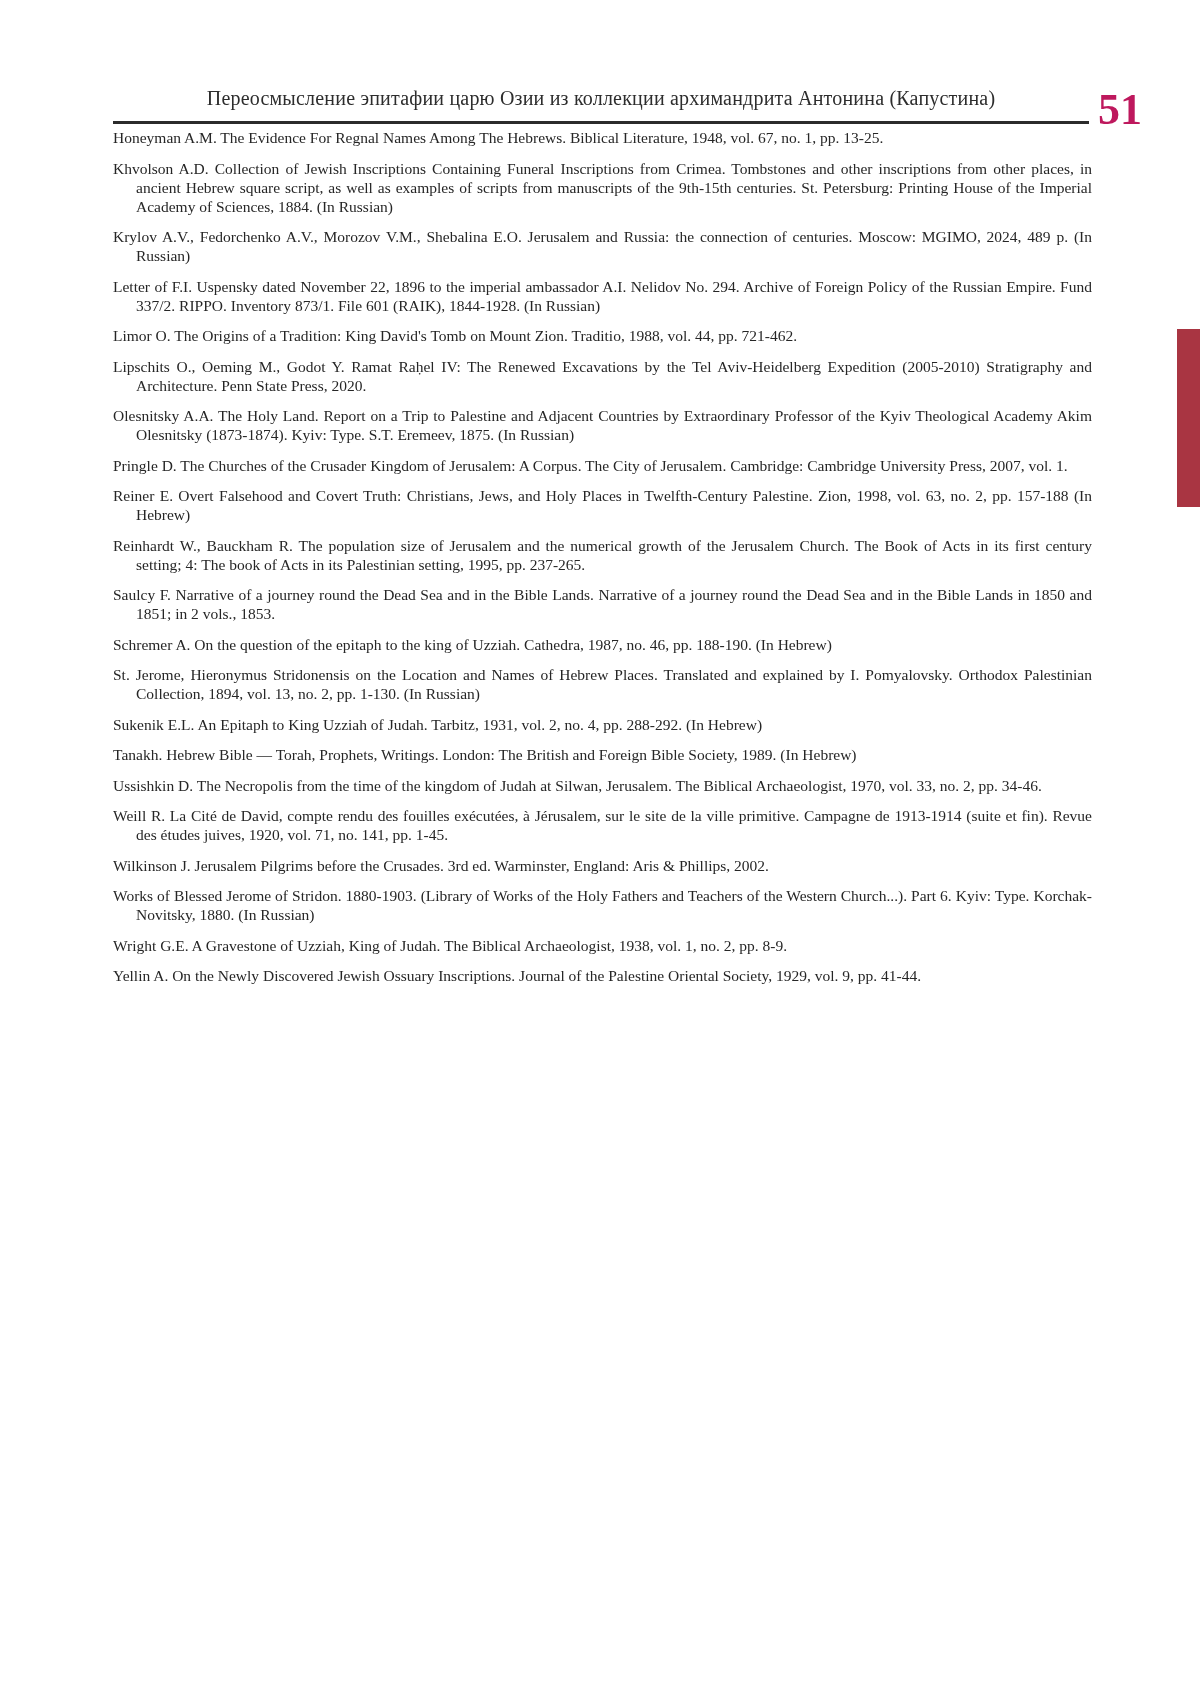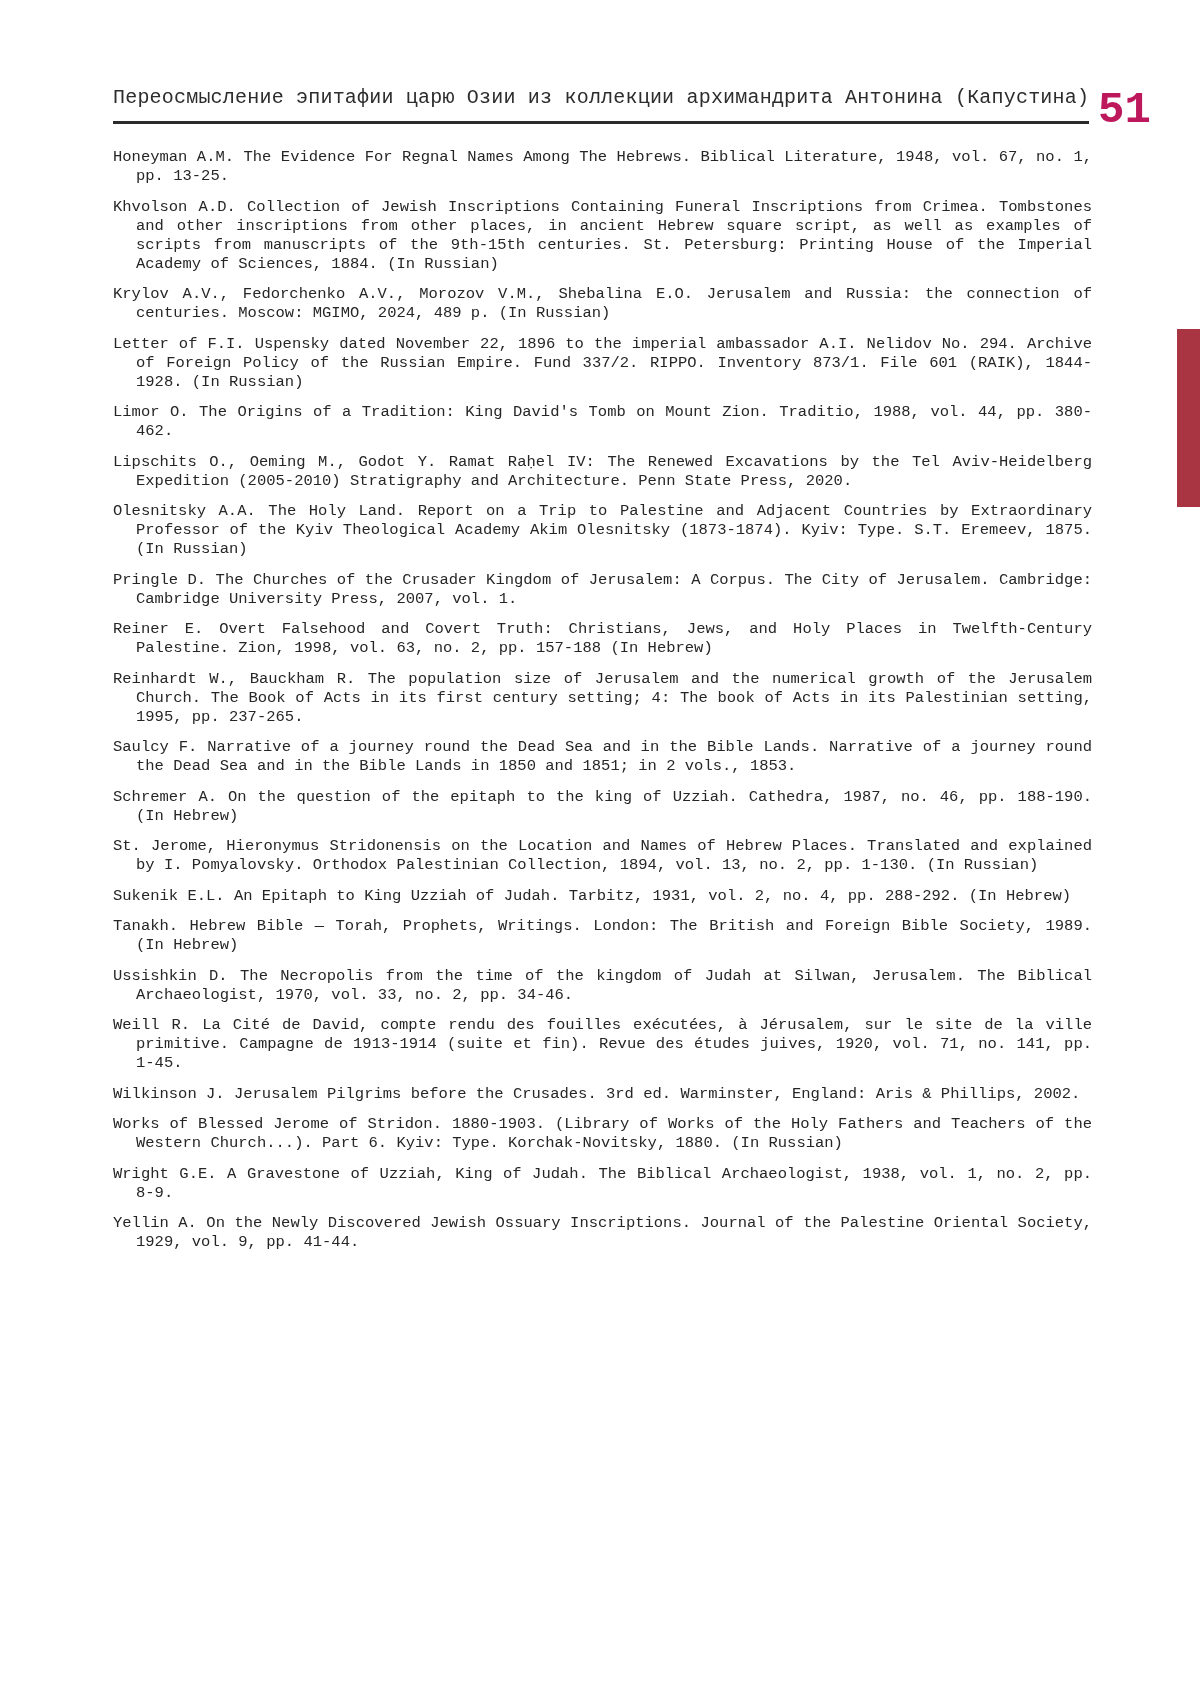--- a/index.html
+++ b/index.html
@@ -5,21 +5,21 @@
   html, body {
     margin: 0;
     padding: 0;
     background: #ffffff;
   }
   .page {
     position: relative;
     width: 1200px;
     height: 1402px;
     background: #ffffff;
-    font-family: Liberation Mono, monospace;
+    font-family: Liberation Serif, serif;
     overflow: hidden;
   }
   .running-title {
     position: absolute;
     top: 86px;
     left: 113px;
     width: 976px;
     text-align: center;
     font-size: 20px;
     line-height: 24px;
@@ -47,21 +47,21 @@
   }
   .accent-bar {
     position: absolute;
     top: 329px;
     right: 0;
     width: 23px;
     height: 178px;
   }
   .refs {
     position: absolute;
-    top: 148px;
+    top: 128px;
     left: 113px;
     width: 979px;
   }
   .ref {
     margin: 0 0 11.5px 0;
     padding-left: 23px;
     text-indent: -23px;
     text-align: justify;
     font-size: 15.5px;
     line-height: 19px;
@@ -79,21 +79,21 @@
 
   <div class="header-rule"></div>
 
   <div class="accent-bar" style="background: rgb(169, 53, 66);"></div>
 
   <div class="refs">
       <p class="ref">Honeyman A.M. The Evidence For Regnal Names Among The Hebrews. Biblical Literature, 1948, vol. 67, no. 1, pp. 13-25.</p>
       <p class="ref">Khvolson A.D. Collection of Jewish Inscriptions Containing Funeral Inscriptions from Crimea. Tombstones and other inscriptions from other places, in ancient Hebrew square script, as well as examples of scripts from manuscripts of the 9th-15th centuries. St. Petersburg: Printing House of the Imperial Academy of Sciences, 1884. (In Russian)</p>
       <p class="ref">Krylov A.V., Fedorchenko A.V., Morozov V.M., Shebalina E.O. Jerusalem and Russia: the connection of centuries. Moscow: MGIMO, 2024, 489 p. (In Russian)</p>
       <p class="ref">Letter of F.I. Uspensky dated November 22, 1896 to the imperial ambassador A.I. Nelidov No. 294. Archive of Foreign Policy of the Russian Empire. Fund 337/2. RIPPO. Inventory 873/1. File 601 (RAIK), 1844-1928. (In Russian)</p>
-      <p class="ref">Limor O. The Origins of a Tradition: King David's Tomb on Mount Zion. Traditio, 1988, vol. 44, pp. 380-462.</p>
+      <p class="ref">Limor O. The Origins of a Tradition: King David's Tomb on Mount Zion. Traditio, 1988, vol. 44, pp. 721-462.</p>
       <p class="ref">Lipschits O., Oeming M., Godot Y. Ramat Raḥel IV: The Renewed Excavations by the Tel Aviv-Heidelberg Expedition (2005-2010) Stratigraphy and Architecture. Penn State Press, 2020.</p>
       <p class="ref">Olesnitsky A.A. The Holy Land. Report on a Trip to Palestine and Adjacent Countries by Extraordinary Professor of the Kyiv Theological Academy Akim Olesnitsky (1873-1874). Kyiv: Type. S.T. Eremeev, 1875. (In Russian)</p>
       <p class="ref">Pringle D. The Churches of the Crusader Kingdom of Jerusalem: A Corpus. The City of Jerusalem. Cambridge: Cambridge University Press, 2007, vol. 1.</p>
       <p class="ref">Reiner E. Overt Falsehood and Covert Truth: Christians, Jews, and Holy Places in Twelfth-Century Palestine. Zion, 1998, vol. 63, no. 2, pp. 157-188 (In Hebrew)</p>
       <p class="ref">Reinhardt W., Bauckham R. The population size of Jerusalem and the numerical growth of the Jerusalem Church. The Book of Acts in its first century setting; 4: The book of Acts in its Palestinian setting, 1995, pp. 237-265.</p>
       <p class="ref">Saulcy F. Narrative of a journey round the Dead Sea and in the Bible Lands. Narrative of a journey round the Dead Sea and in the Bible Lands in 1850 and 1851; in 2 vols., 1853.</p>
       <p class="ref">Schremer A. On the question of the epitaph to the king of Uzziah. Cathedra, 1987, no. 46, pp. 188-190. (In Hebrew)</p>
       <p class="ref">St. Jerome, Hieronymus Stridonensis on the Location and Names of Hebrew Places. Translated and explained by I. Pomyalovsky. Orthodox Palestinian Collection, 1894, vol. 13, no. 2, pp. 1-130. (In Russian)</p>
       <p class="ref">Sukenik E.L. An Epitaph to King Uzziah of Judah. Tarbitz, 1931, vol. 2, no. 4, pp. 288-292. (In Hebrew)</p>
       <p class="ref">Tanakh. Hebrew Bible — Torah, Prophets, Writings. London: The British and Foreign Bible Society, 1989. (In Hebrew)</p>

